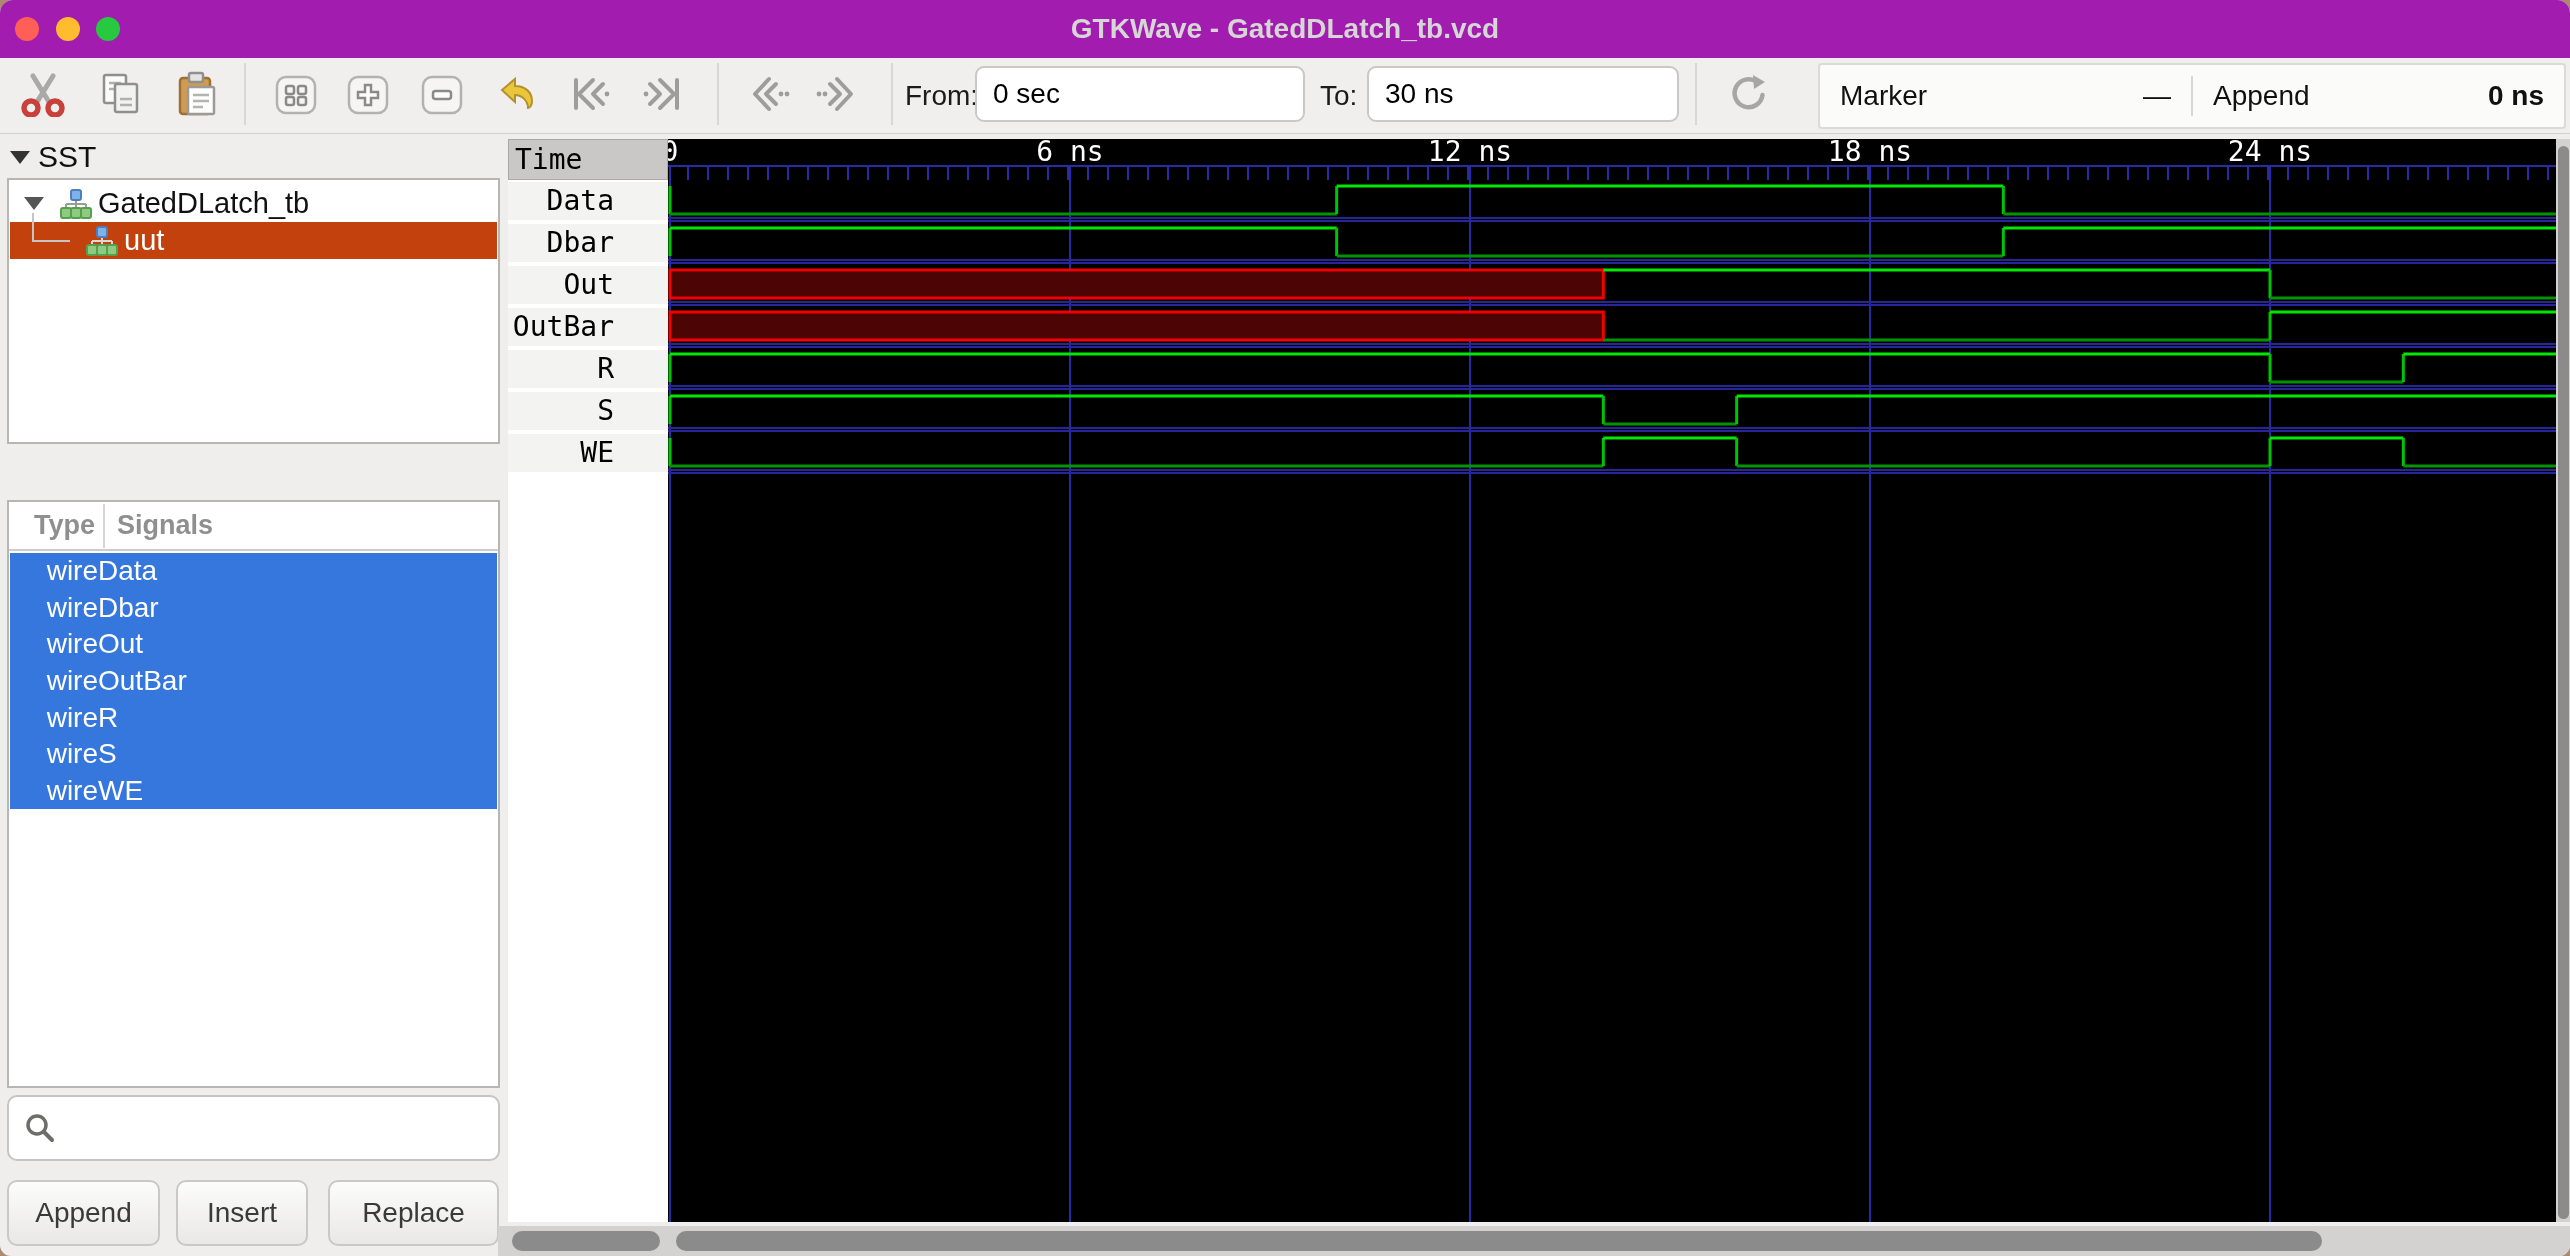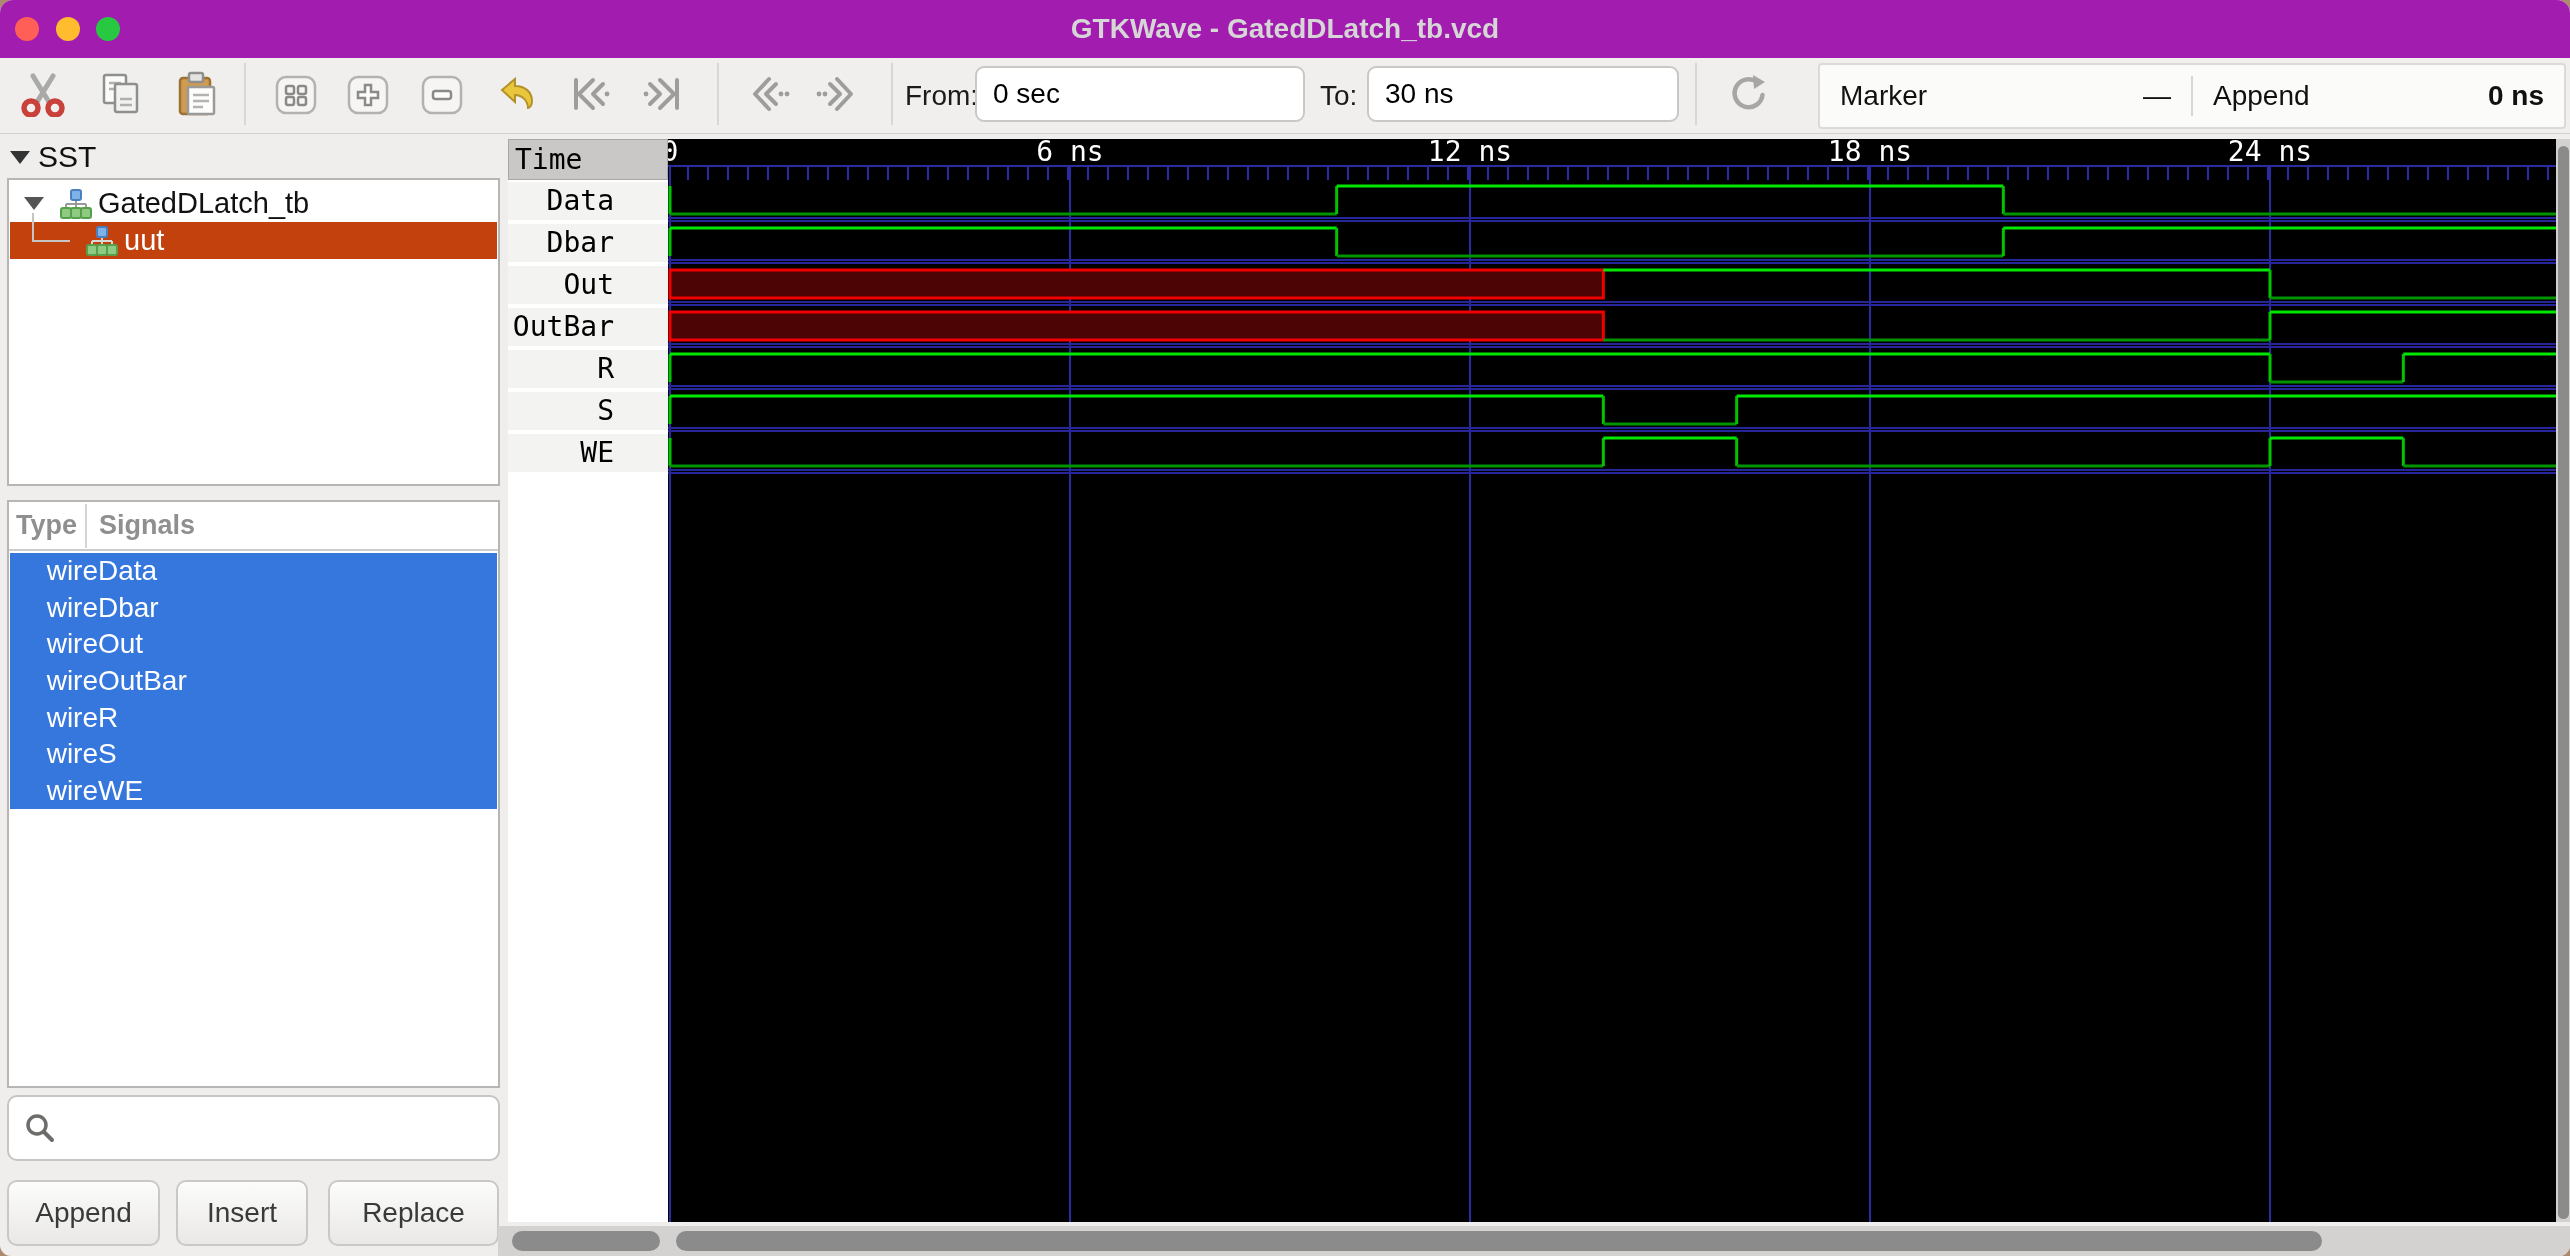--- a/index.html
+++ b/index.html
@@ -22,28 +22,28 @@
   .tbfield{position:absolute;top:8px;height:52px;background:#ffffff;border:2px solid #c9c8c6;border-radius:9px;
     font-size:28px;color:#000;padding:0 0 0 16px;font-family:"Liberation Sans",sans-serif;outline:none;}
   #marker-panel{position:absolute;left:1818px;top:5px;width:744px;height:62px;background:#fbfbf9;
     border:2px solid #dbdad8;border-radius:4px;display:flex;align-items:center;font-size:28px;color:#111;}
   .mhalf{flex:1;display:flex;align-items:center;justify-content:space-between;padding:0 20px;}
   .mdivider{width:2px;height:40px;background:#d8d7d5;}
   .bold{font-weight:bold;}
   
   #sst-header{position:absolute;left:10px;top:141px;height:32px;display:flex;align-items:center;font-size:30px;color:#111;}
   .tri-down{width:0;height:0;border-left:10px solid transparent;border-right:10px solid transparent;border-top:13px solid #333;margin-right:8px;}
-  #treebox{position:absolute;left:7px;top:178px;width:493px;height:308px;background:#ffffff;border:2px solid #b7b6b4;box-sizing:border-box;}
+  #treebox{position:absolute;left:7px;top:178px;width:493px;height:266px;background:#ffffff;border:2px solid #b7b6b4;box-sizing:border-box;}
   .treerow{position:absolute;left:1px;width:487px;height:37px;display:flex;align-items:center;font-size:29px;color:#111;}
   #treerow-uut{background:#c2410c;color:#ffffff;}
   .branch{position:absolute;left:22px;top:-9px;width:36px;height:27px;border-left:2px solid #c6c5c3;border-bottom:2px solid #c6c5c3;}
   #sigbox{position:absolute;left:7px;top:500px;width:493px;height:588px;background:#ffffff;border:2px solid #b7b6b4;box-sizing:border-box;}
   #sighead{position:absolute;left:0;top:0;width:100%;height:47px;border-bottom:2px solid #cecdcb;
     font-size:27px;font-weight:bold;color:#8f8f8f;display:flex;align-items:center;}
-  #sighead .c1{padding-left:7px;width:69px;}
+  #sighead .c1{padding-left:25px;width:69px;}
   #sighead .vline{width:2px;height:44px;background:#d5d4d2;margin-right:12px;}
   #sig-rows{position:absolute;left:1px;top:51px;width:487px;background:#3577dd;}
   .sigrow{display:flex;align-items:center;color:#ffffff;font-size:28px;height:36.6px;}
   .sr-type{padding-left:10px;width:78px;text-align:right;}
   #searchbox{position:absolute;left:7px;top:1095px;width:493px;height:66px;background:#ffffff;
     border:2px solid #c6c5c3;border-radius:10px;box-sizing:border-box;display:flex;align-items:center;}
   #search-input{border:none;outline:none;flex:1;height:100%;font-size:28px;background:transparent;padding-left:8px;}
   .pbtn{position:absolute;top:1180px;height:66px;background:linear-gradient(#fcfcfb,#e9e8e6);
     border:2px solid #c9c8c6;border-radius:10px;font-size:28px;color:#3a3a3a;display:flex;align-items:center;justify-content:center;box-sizing:border-box;}
   

